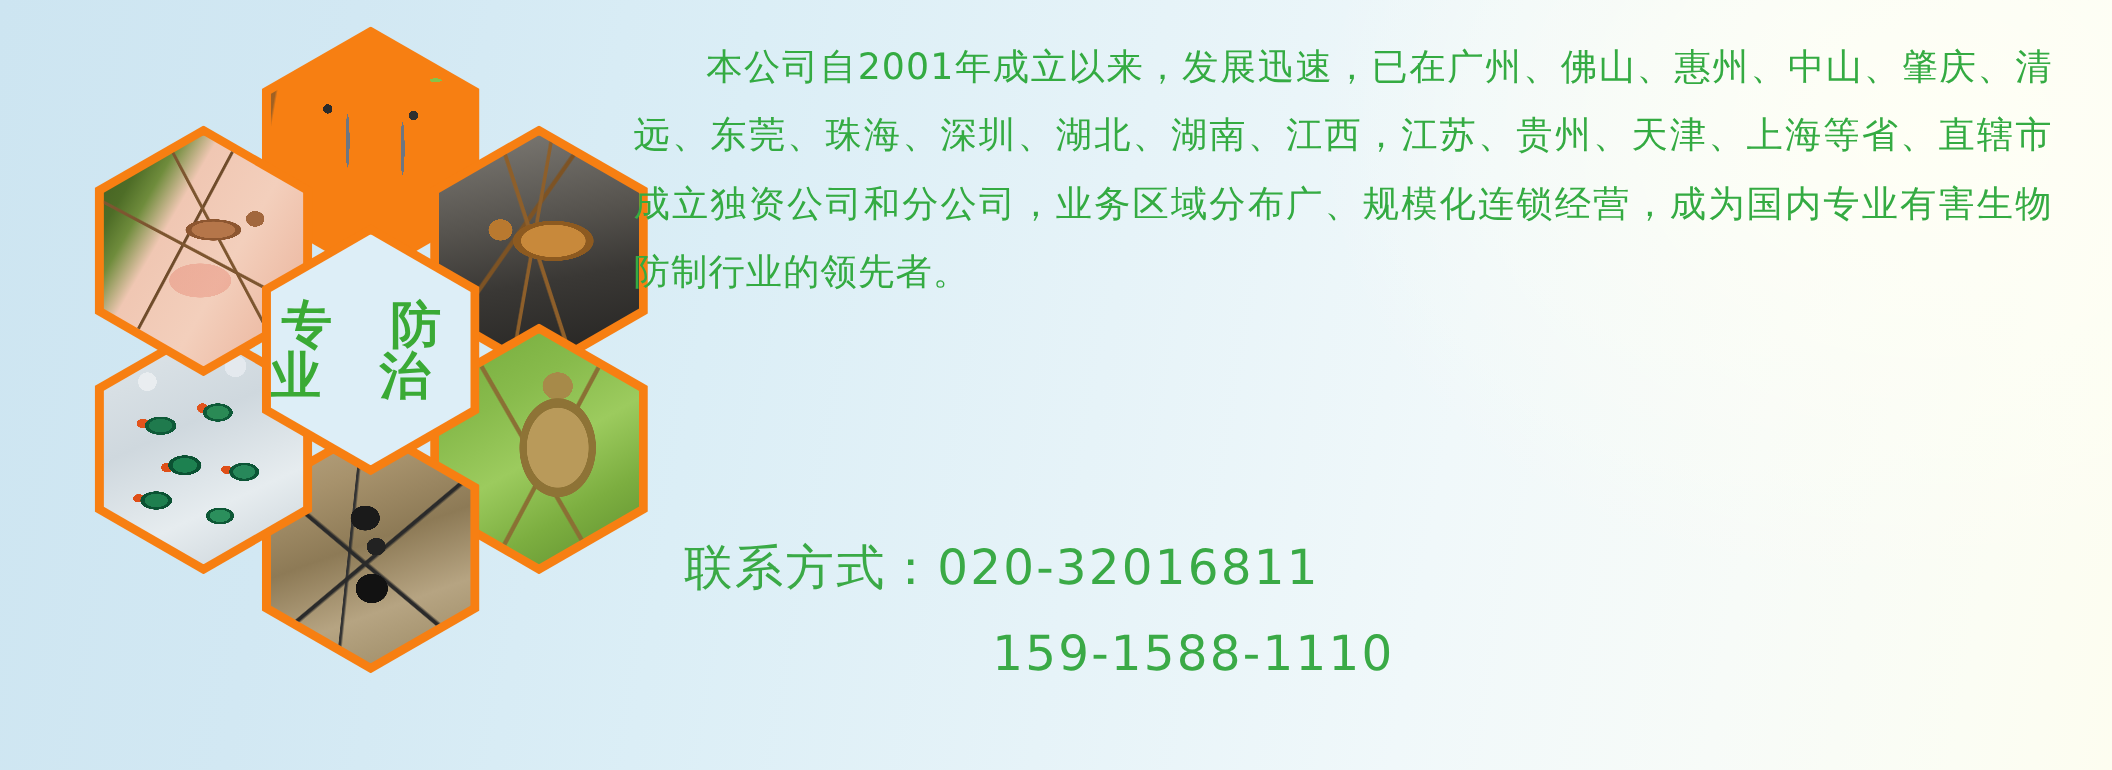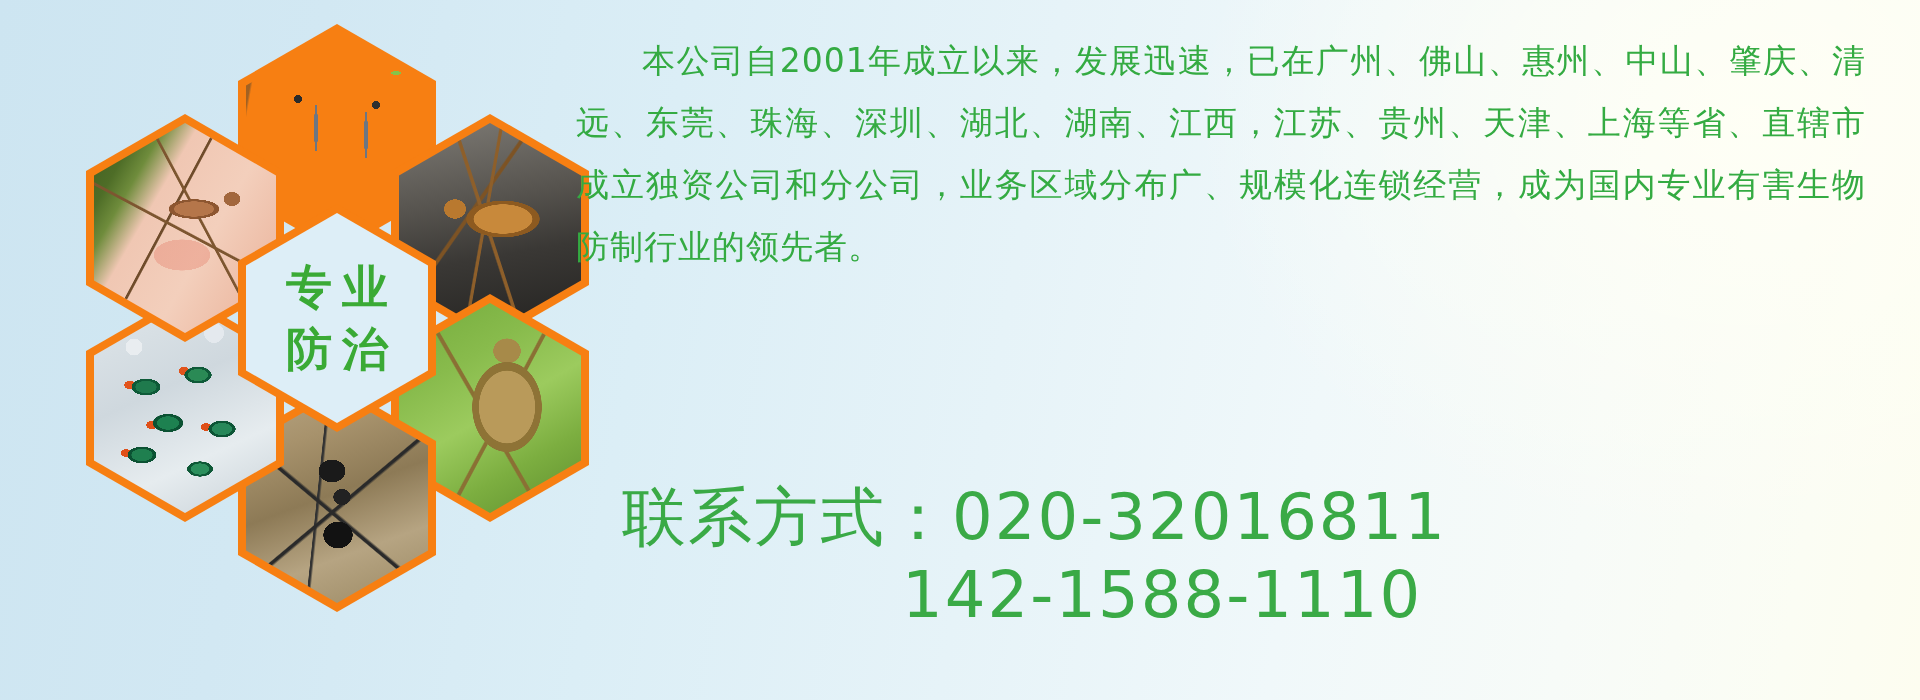--- a/index.html
+++ b/index.html
@@ -30,21 +30,21 @@
   .hex .art{position:absolute;inset:0;}
   
   .pos-top    {left:152px; top:18px;}
   .pos-tright {left:305px; top:108px;}
   .pos-bright {left:305px; top:288px;}
   .pos-bottom {left:152px; top:378px;}
   .pos-bleft  {left:0px;   top:288px;}
   .pos-tleft  {left:0px;   top:108px;}
   .pos-center {left:152px; top:198px;}
 
-  .center-inner{background:#ddeef7;flex-direction:column;gap:16px;}
+  .center-inner{background:#ddeef7;flex-direction:row;gap:16px;}
   .logo-line{
     color:#3aaa35;font-weight:bold;letter-spacing:10px;
     font-size:46px;line-height:1;text-indent:10px;
     font-family:"DejaVu Sans","Liberation Sans",sans-serif;
   }
 
   
   .art-rats{
     background:
       radial-gradient(ellipse 46px 78px at 62px 150px,#8d96a3 0%,#69727f 55%,rgba(0,0,0,0) 70%),
@@ -150,21 +150,21 @@
     text-indent:66px;
     font-family:"DejaVu Sans","Liberation Sans",sans-serif;
     font-weight:500;
     text-align:justify;
     white-space:normal;
   }
   #contact{
     position:absolute;left:622px;top:478px;width:1290px;
     color:#3aaa46;
     font-family:"DejaVu Sans","Liberation Sans",sans-serif;
-    font-size:64px;
+    font-size:44px;
     line-height:78px;
     letter-spacing:2px;
   }
   #contact .line1{display:block;}
   #contact .line2{display:block;padding-left:280px;}
 </style>
 </head>
 <body>
 
 <div id="banner">
@@ -215,16 +215,16 @@
     </div>
 
   </div>
 
   <div id="copy">
     <div id="paragraph">本公司自2001年成立以来，发展迅速，已在广州、佛山、惠州、中山、肇庆、清远、东莞、珠海、深圳、湖北、湖南、江西，江苏、贵州、天津、上海等省、直辖市成立独资公司和分公司，业务区域分布广、规模化连锁经营，成为国内专业有害生物防制行业的领先者。</div>
   </div>
 
   <div id="contact">
     <span class="line1">联系方式：020-32016811</span>
-    <span class="line2">142-1588-1110</span>
+    <span class="line2">159-1588-1110</span>
   </div>
 
 </div>
 
 </body></html>

